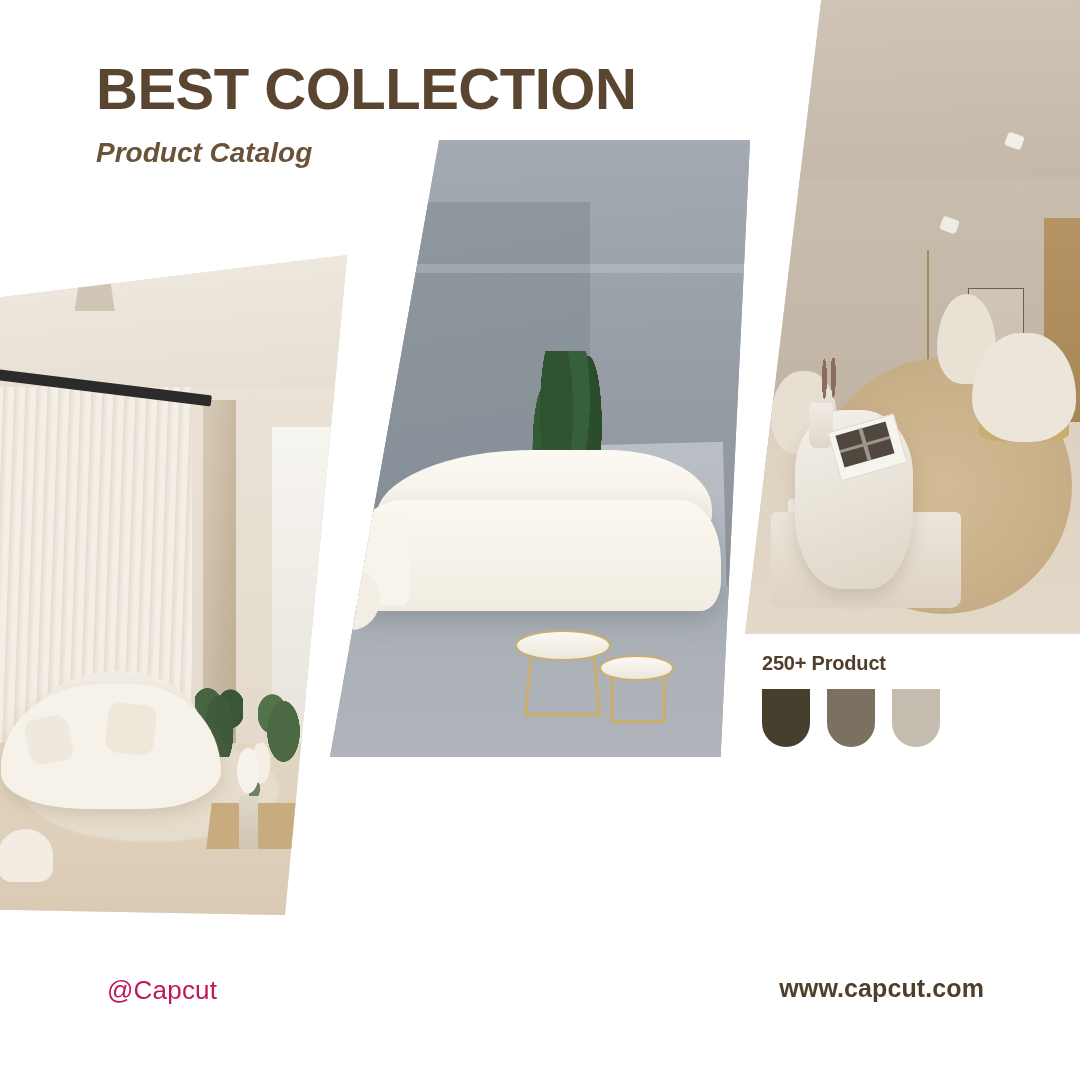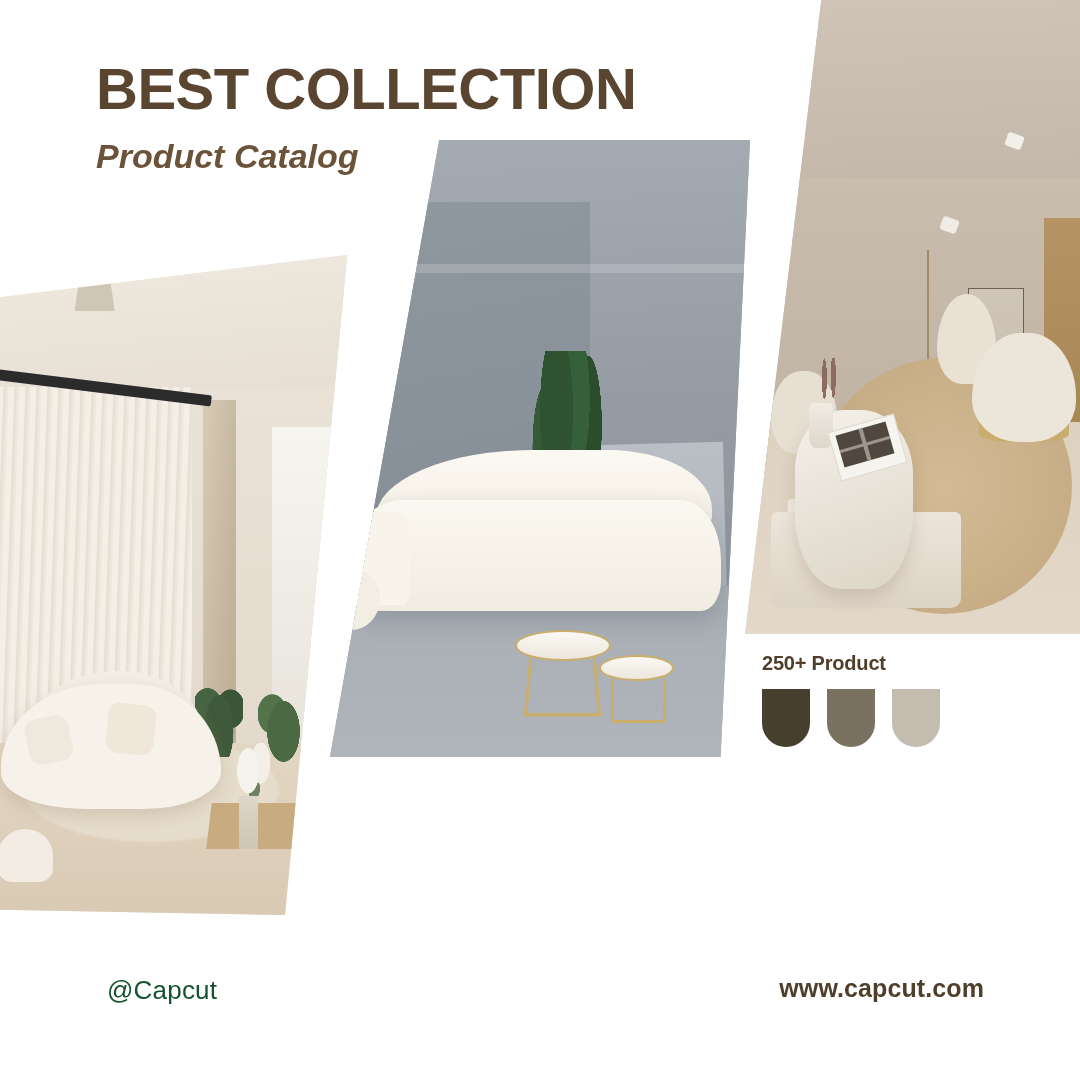--- a/index.html
+++ b/index.html
@@ -25,21 +25,21 @@
     font-size:58px;
     font-weight:bold;
     letter-spacing:-0.5px;
     color:#5A4630;
     line-height:1.0;
     white-space:nowrap;
   }
 
   .sub-title {
     margin-top:21px;
-    font-size:34px;
+    font-size:28px;
     font-weight:bold;
     font-style:italic;
     color:#6B533A;
     line-height:1.0;
     white-space:nowrap;
   }
 
   
   .panel {
     position:absolute;
@@ -451,16 +451,16 @@
   <div class="product-block">
     <div class="product-count">250+ Product</div>
     <div class="swatch-row">
       <div class="swatch" style="background:#473F2E;"></div>
       <div class="swatch" style="background:#7A7161;"></div>
       <div class="swatch" style="background:#C4BCAE;"></div>
     </div>
   </div>
 
 
-  <div class="footer-handle" style="color: #14532d;">@Capcut</div>
+  <div class="footer-handle" style="color: #be185d;">@Capcut</div>
   <div class="footer-site" style="color: rgb(78, 62, 42);">www.capcut.com</div>
 
 </div>
 
 </body></html>

